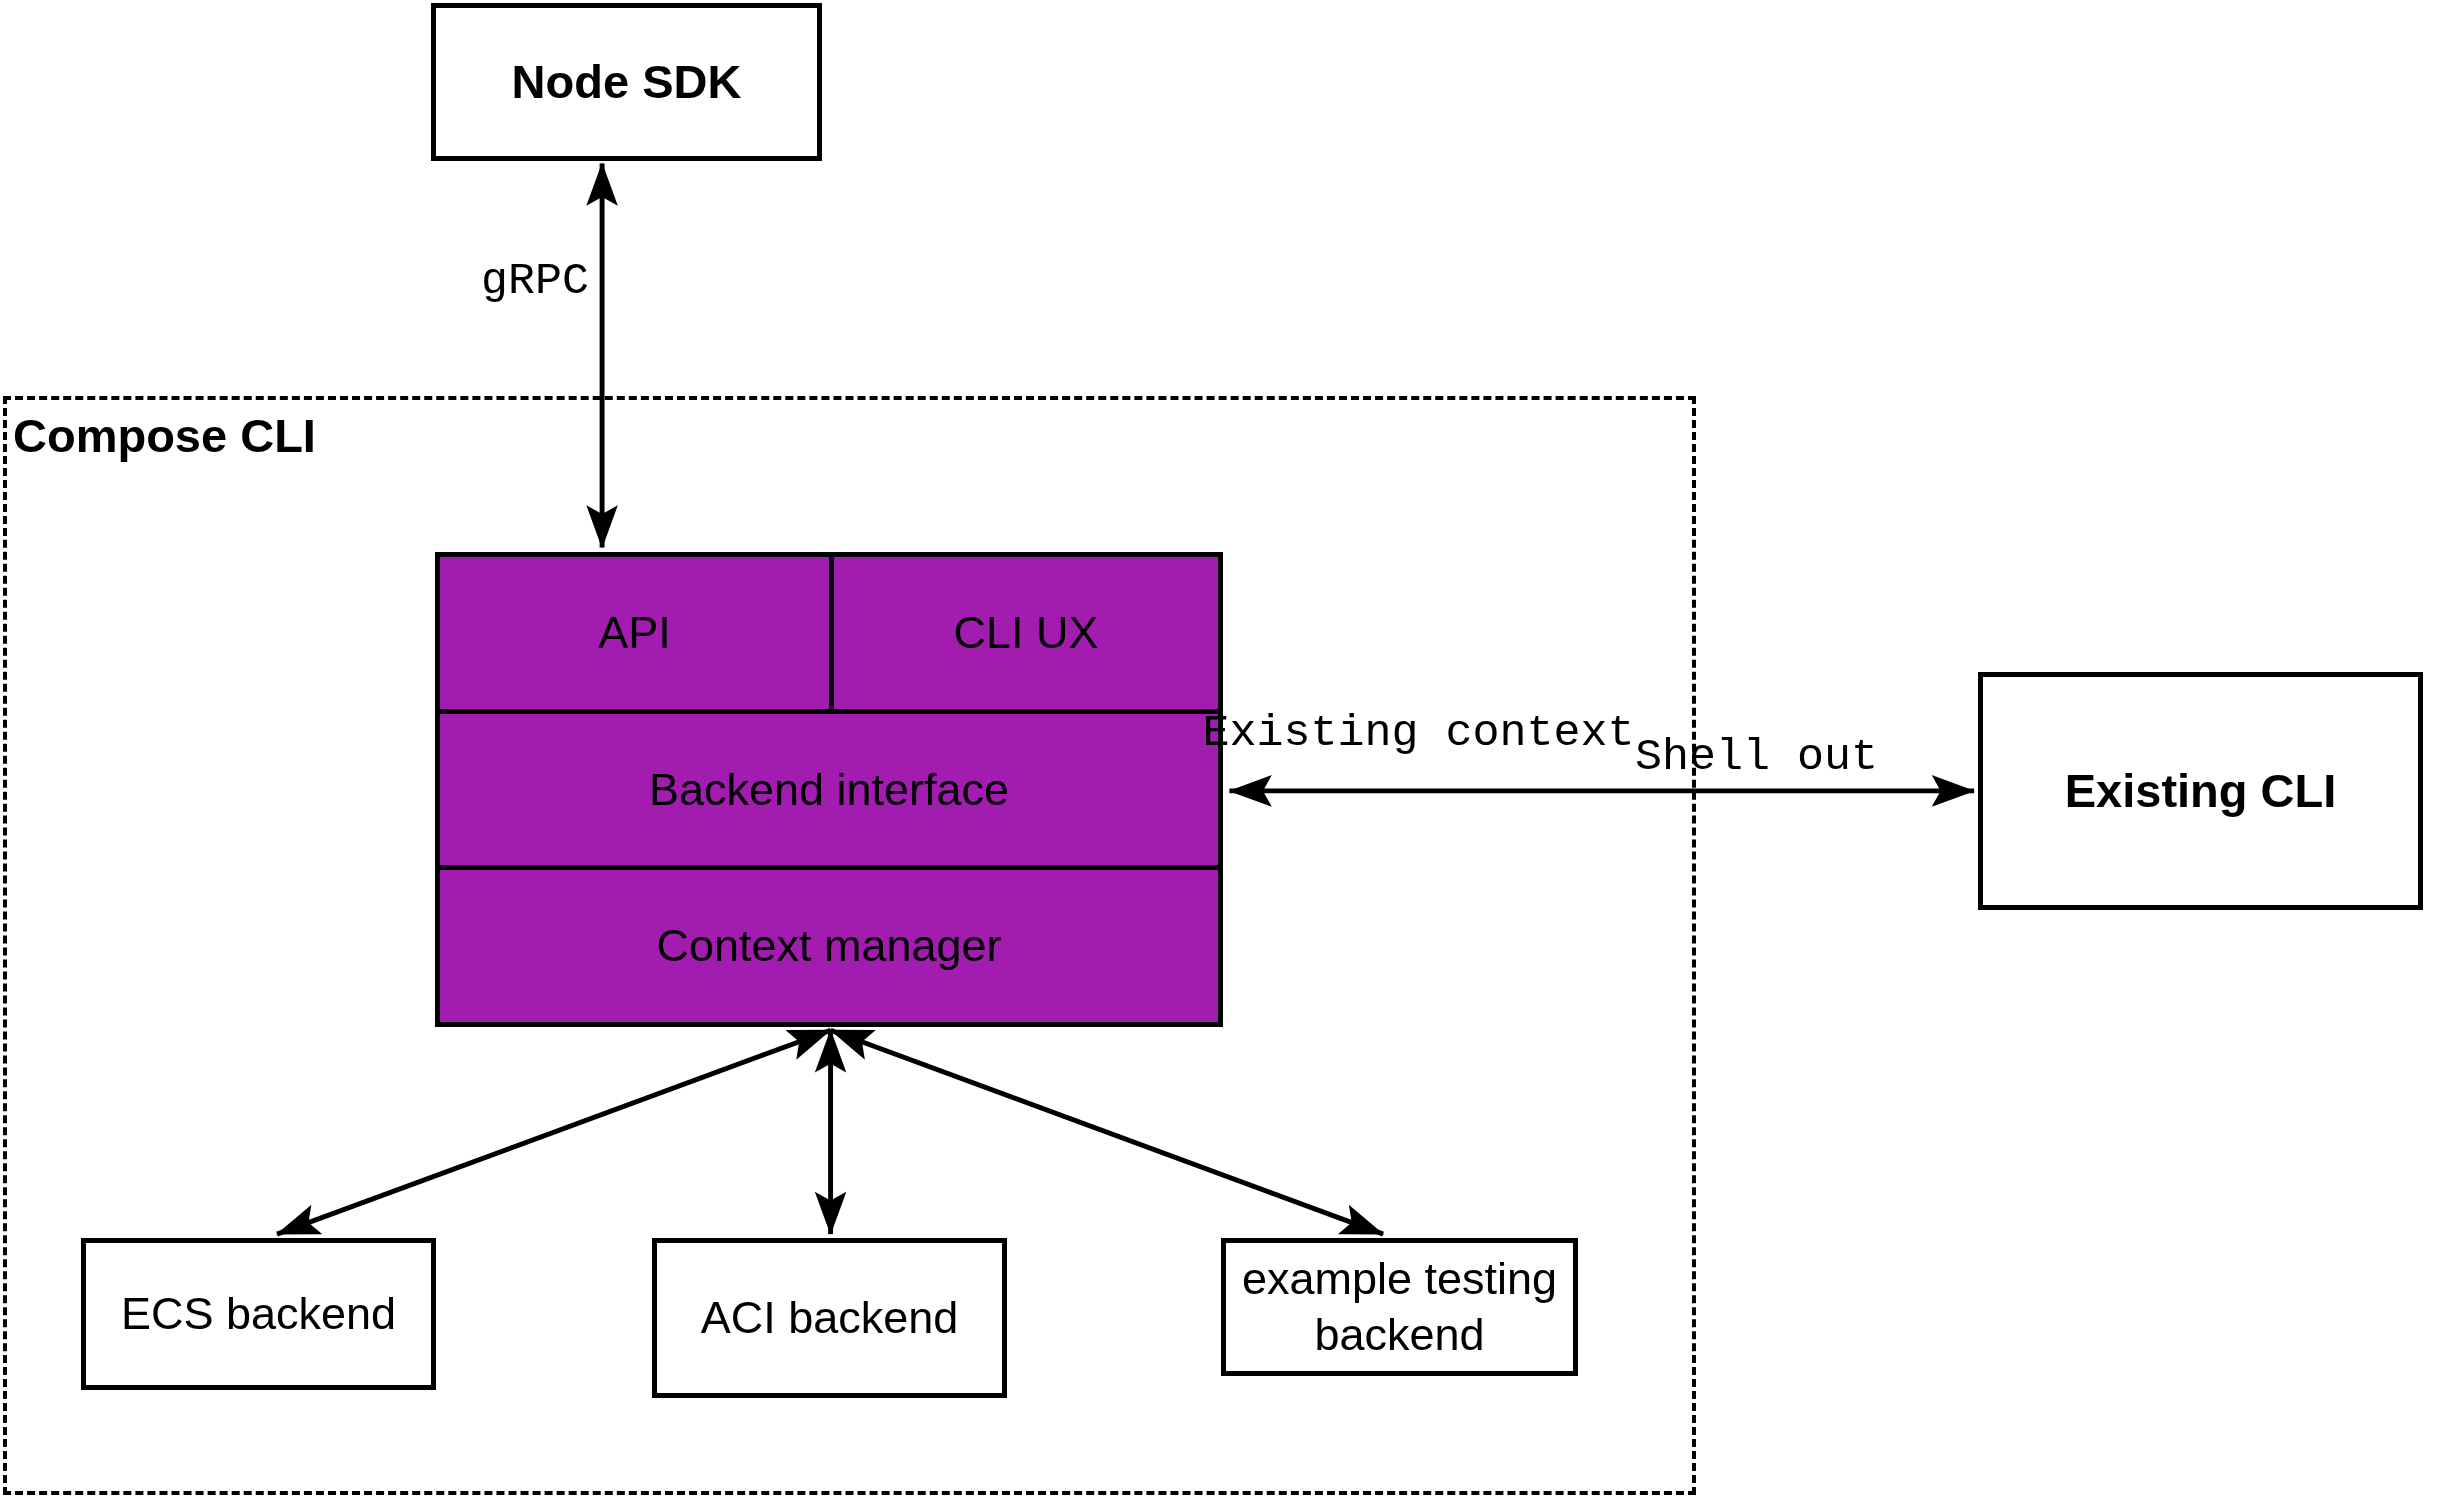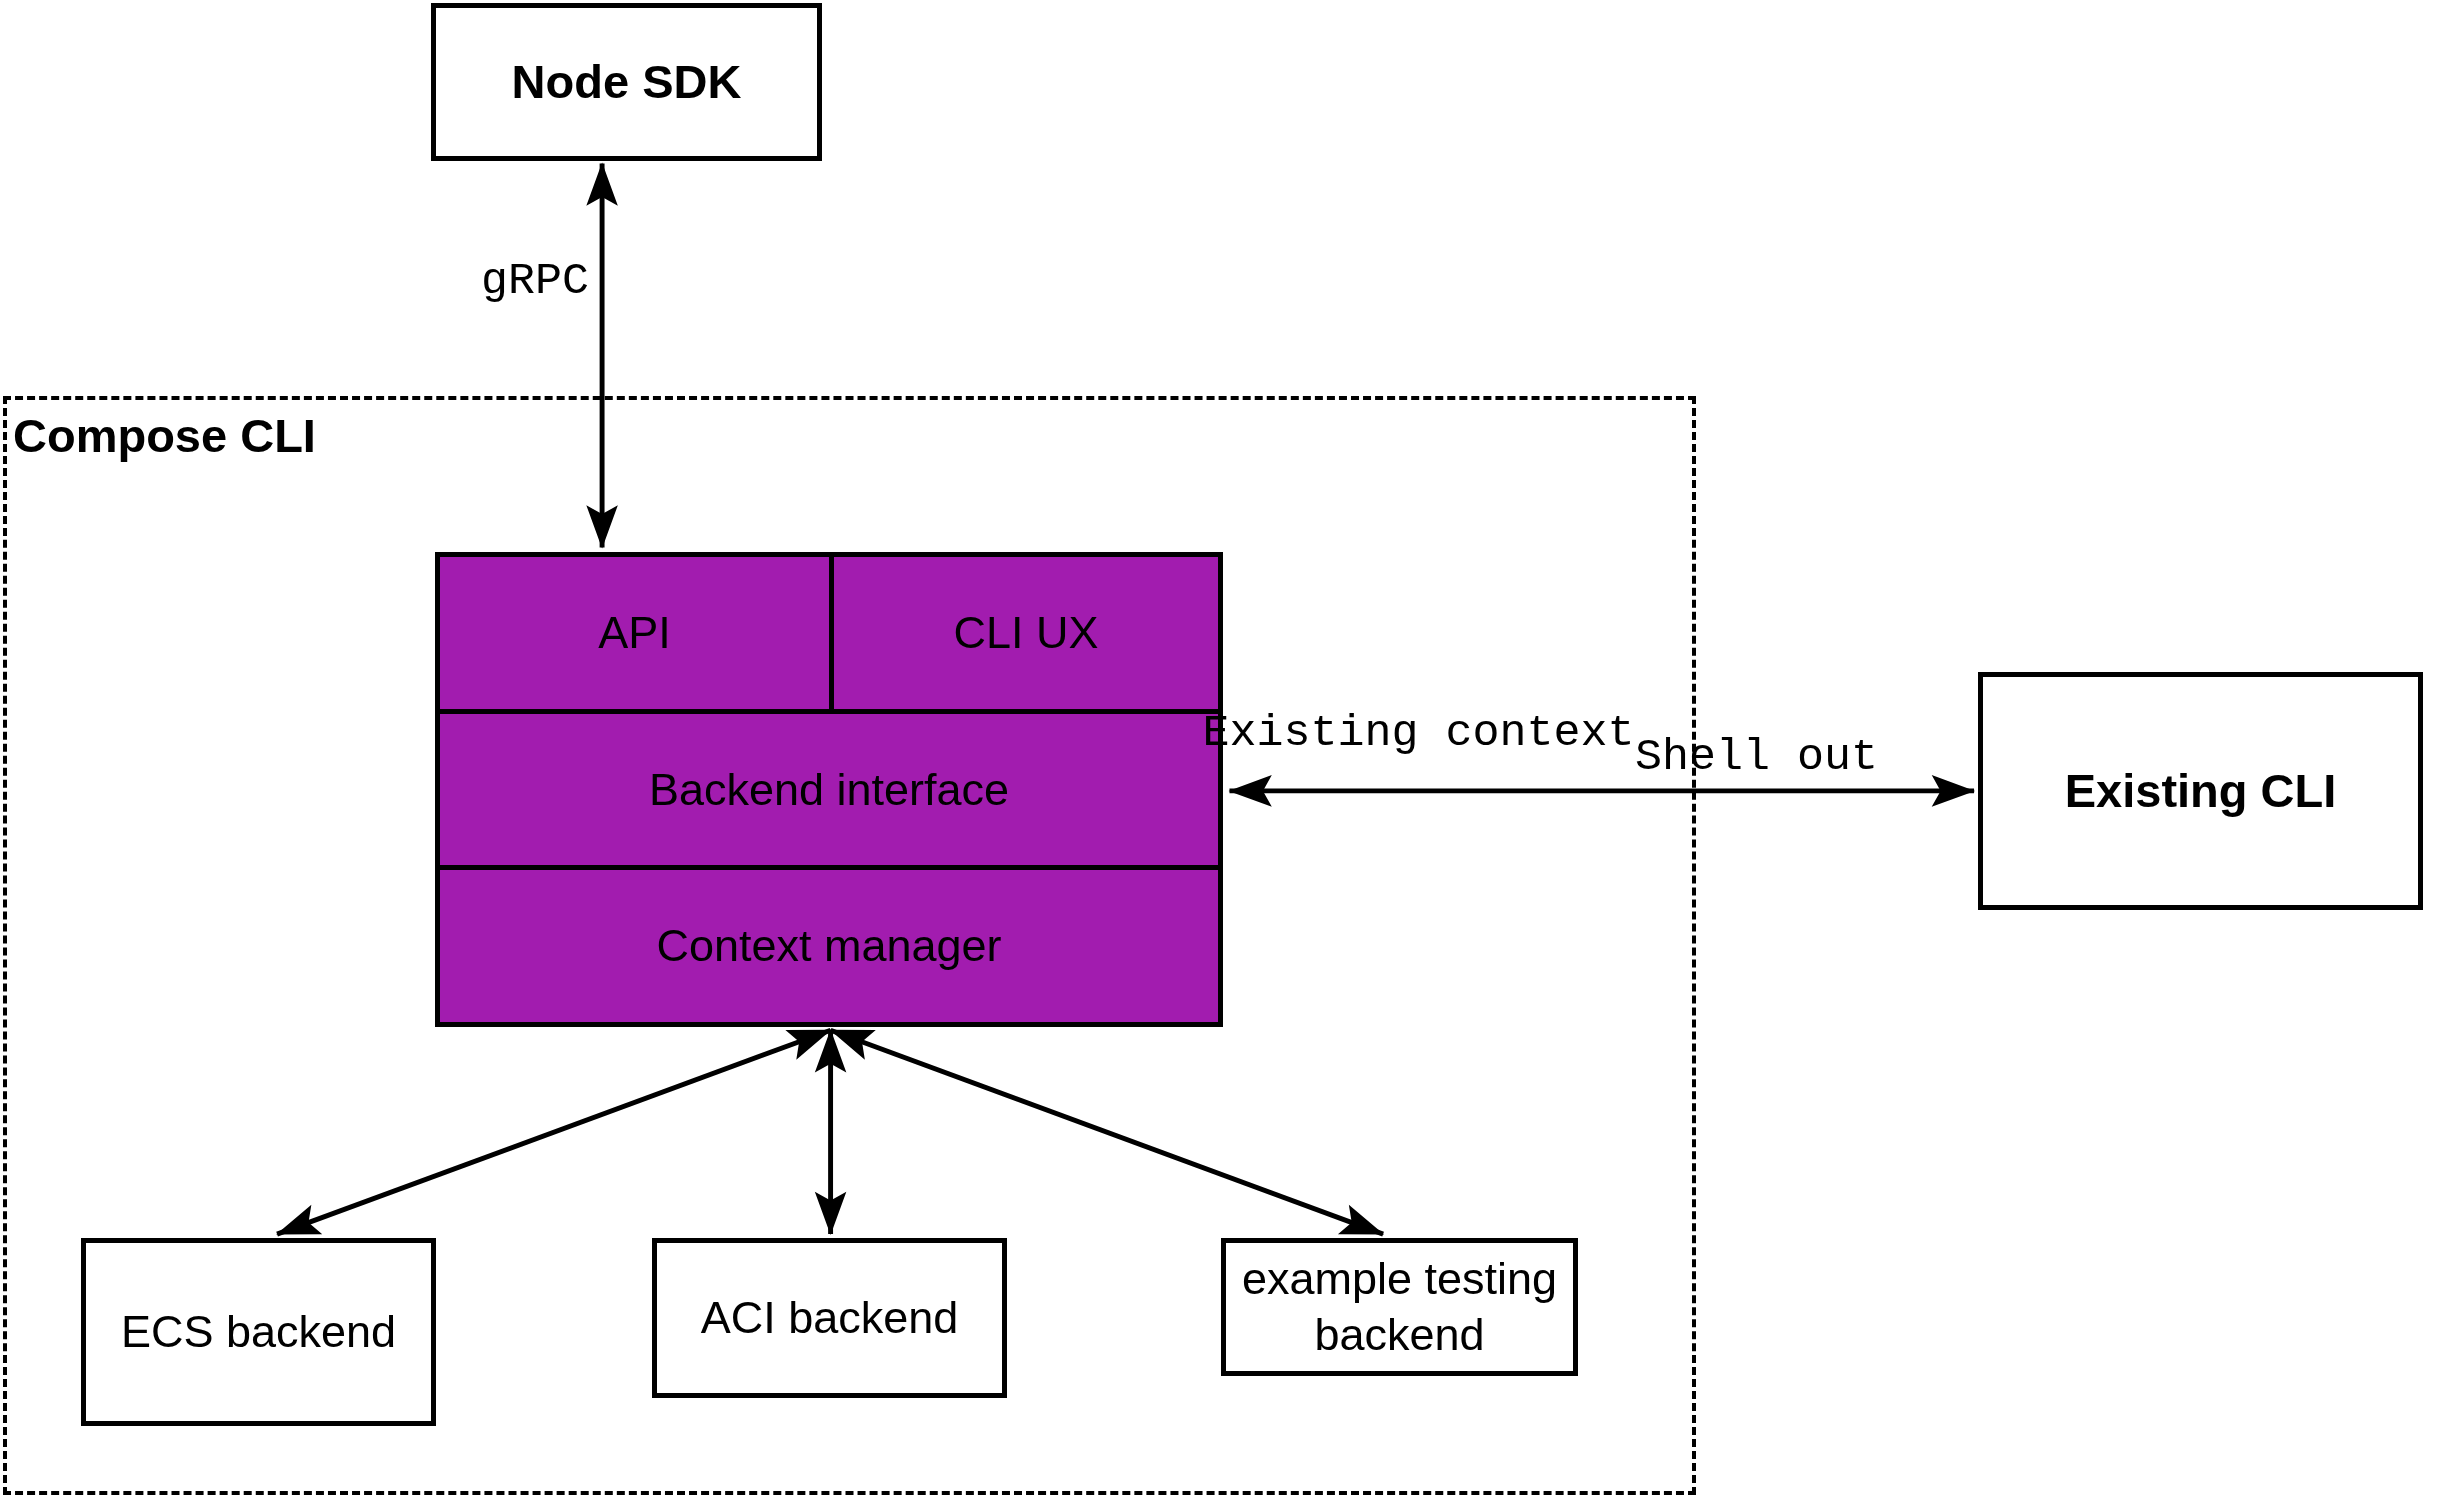--- a/index.html
+++ b/index.html
@@ -21,21 +21,21 @@
     align-items: center;
     justify-content: center;
     text-align: center;
     font-size: 45px;
     line-height: 1.25;
   }
   .box.bold { font-weight: bold; font-size: 47px; }
 
   .node-sdk   { left: 431px;  top: 3px;    width: 391px; height: 158px; }
   .existing-cli { left: 1978px; top: 672px; width: 445px; height: 238px; }
-  .ecs-backend { left: 81px;  top: 1238px; width: 355px; height: 188px; }
+  .ecs-backend { left: 81px;  top: 1238px; width: 355px; height: 152px; }
   .aci-backend { left: 652px; top: 1238px; width: 355px; height: 160px; }
   .example-backend { left: 1221px; top: 1238px; width: 357px; height: 138px; padding: 0 11.8px; }
 
   .dashed-container {
     position: absolute;
     left: 3px; top: 396px;
     width: 1693px; height: 1099px;
     box-sizing: border-box;
     border: 4.9px dashed #000000;
     background: transparent;

